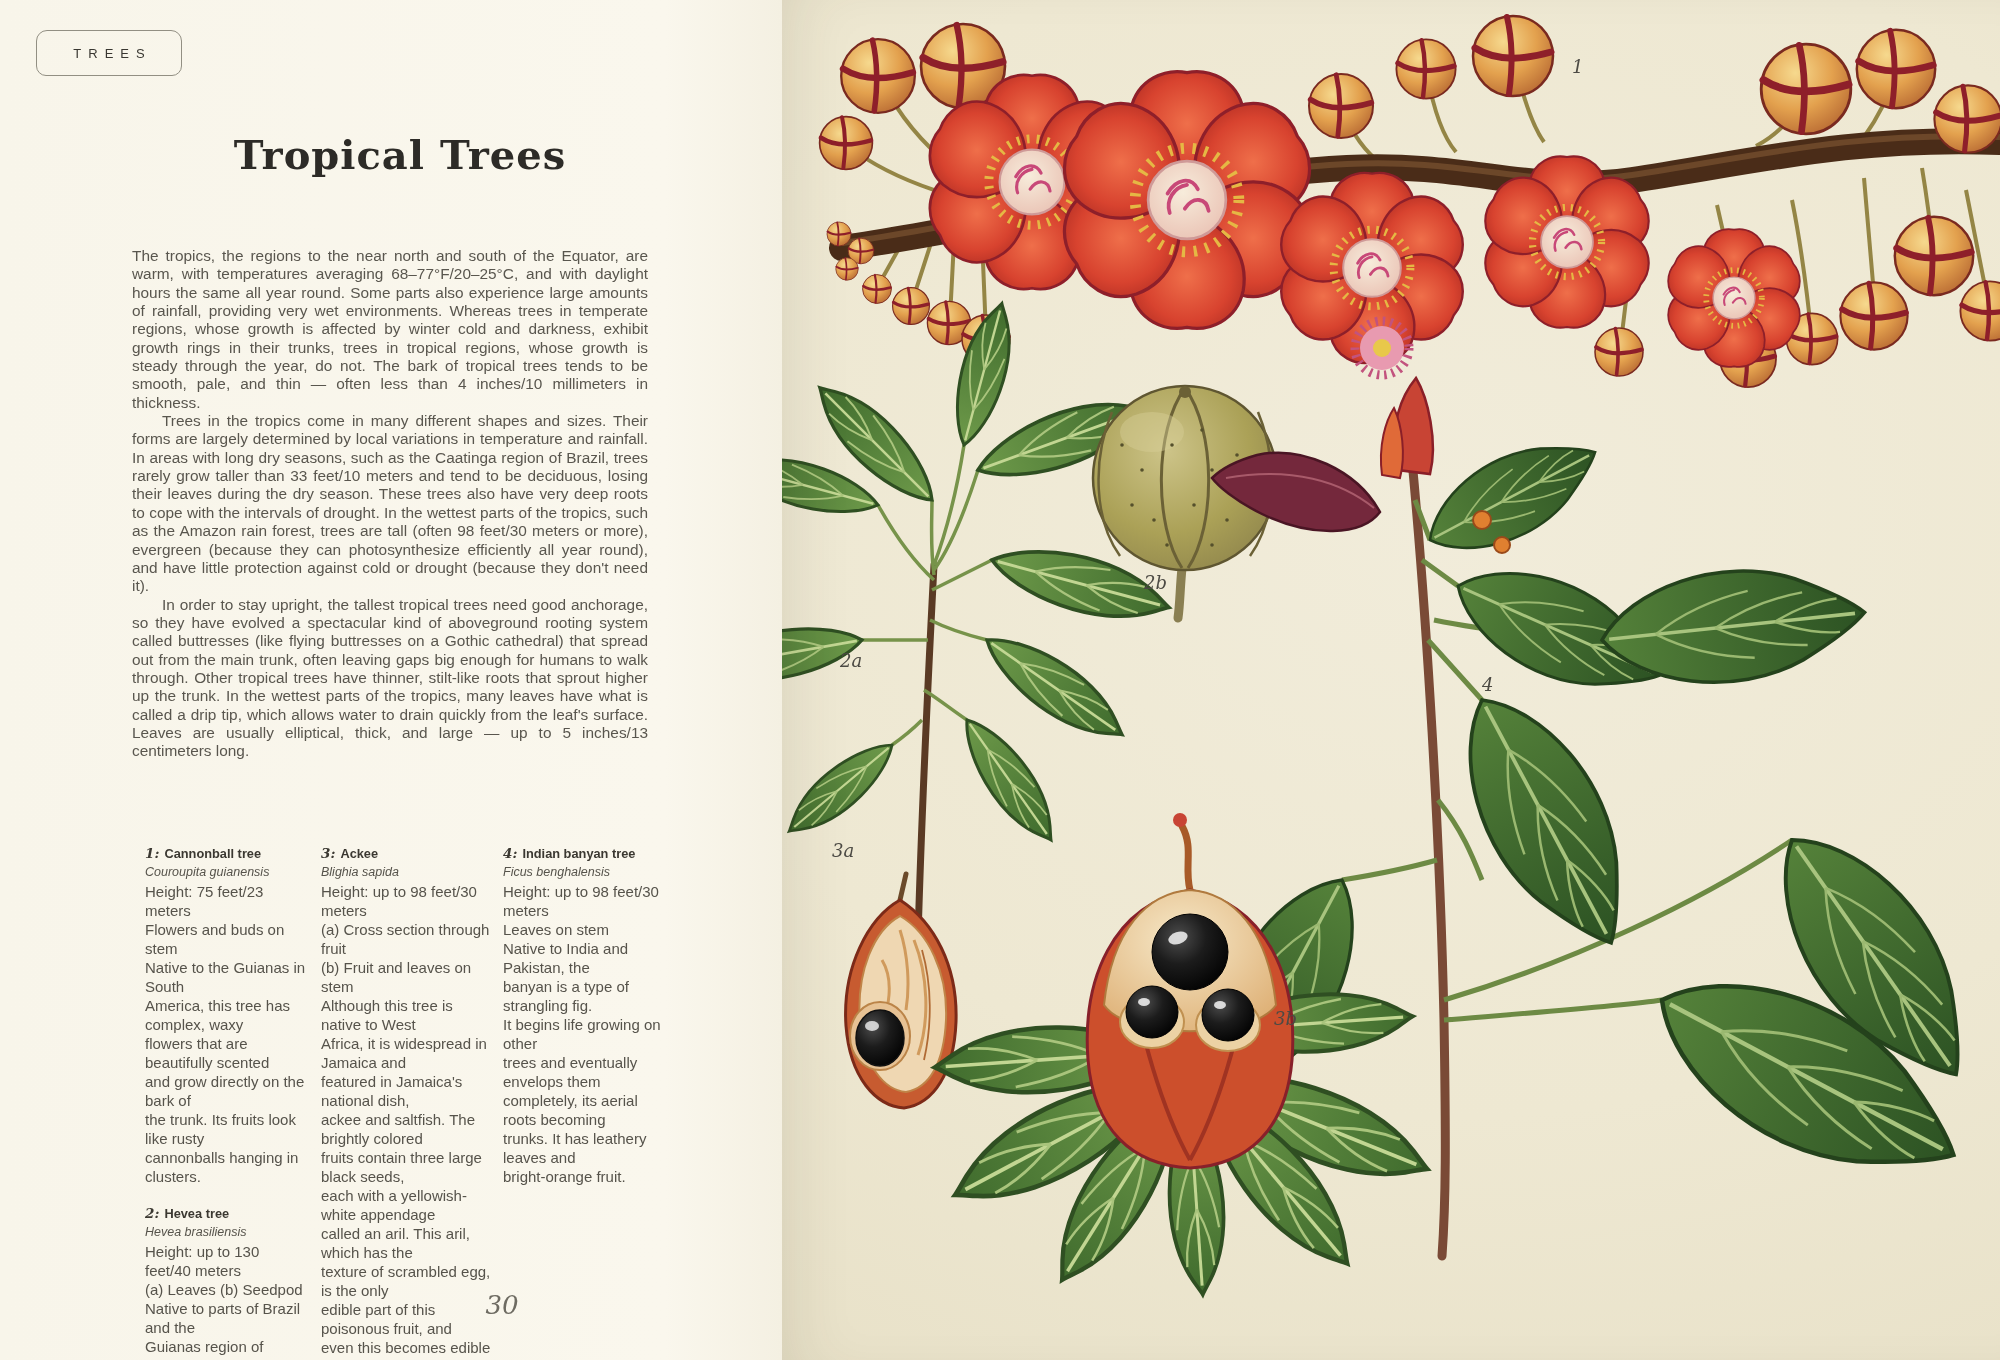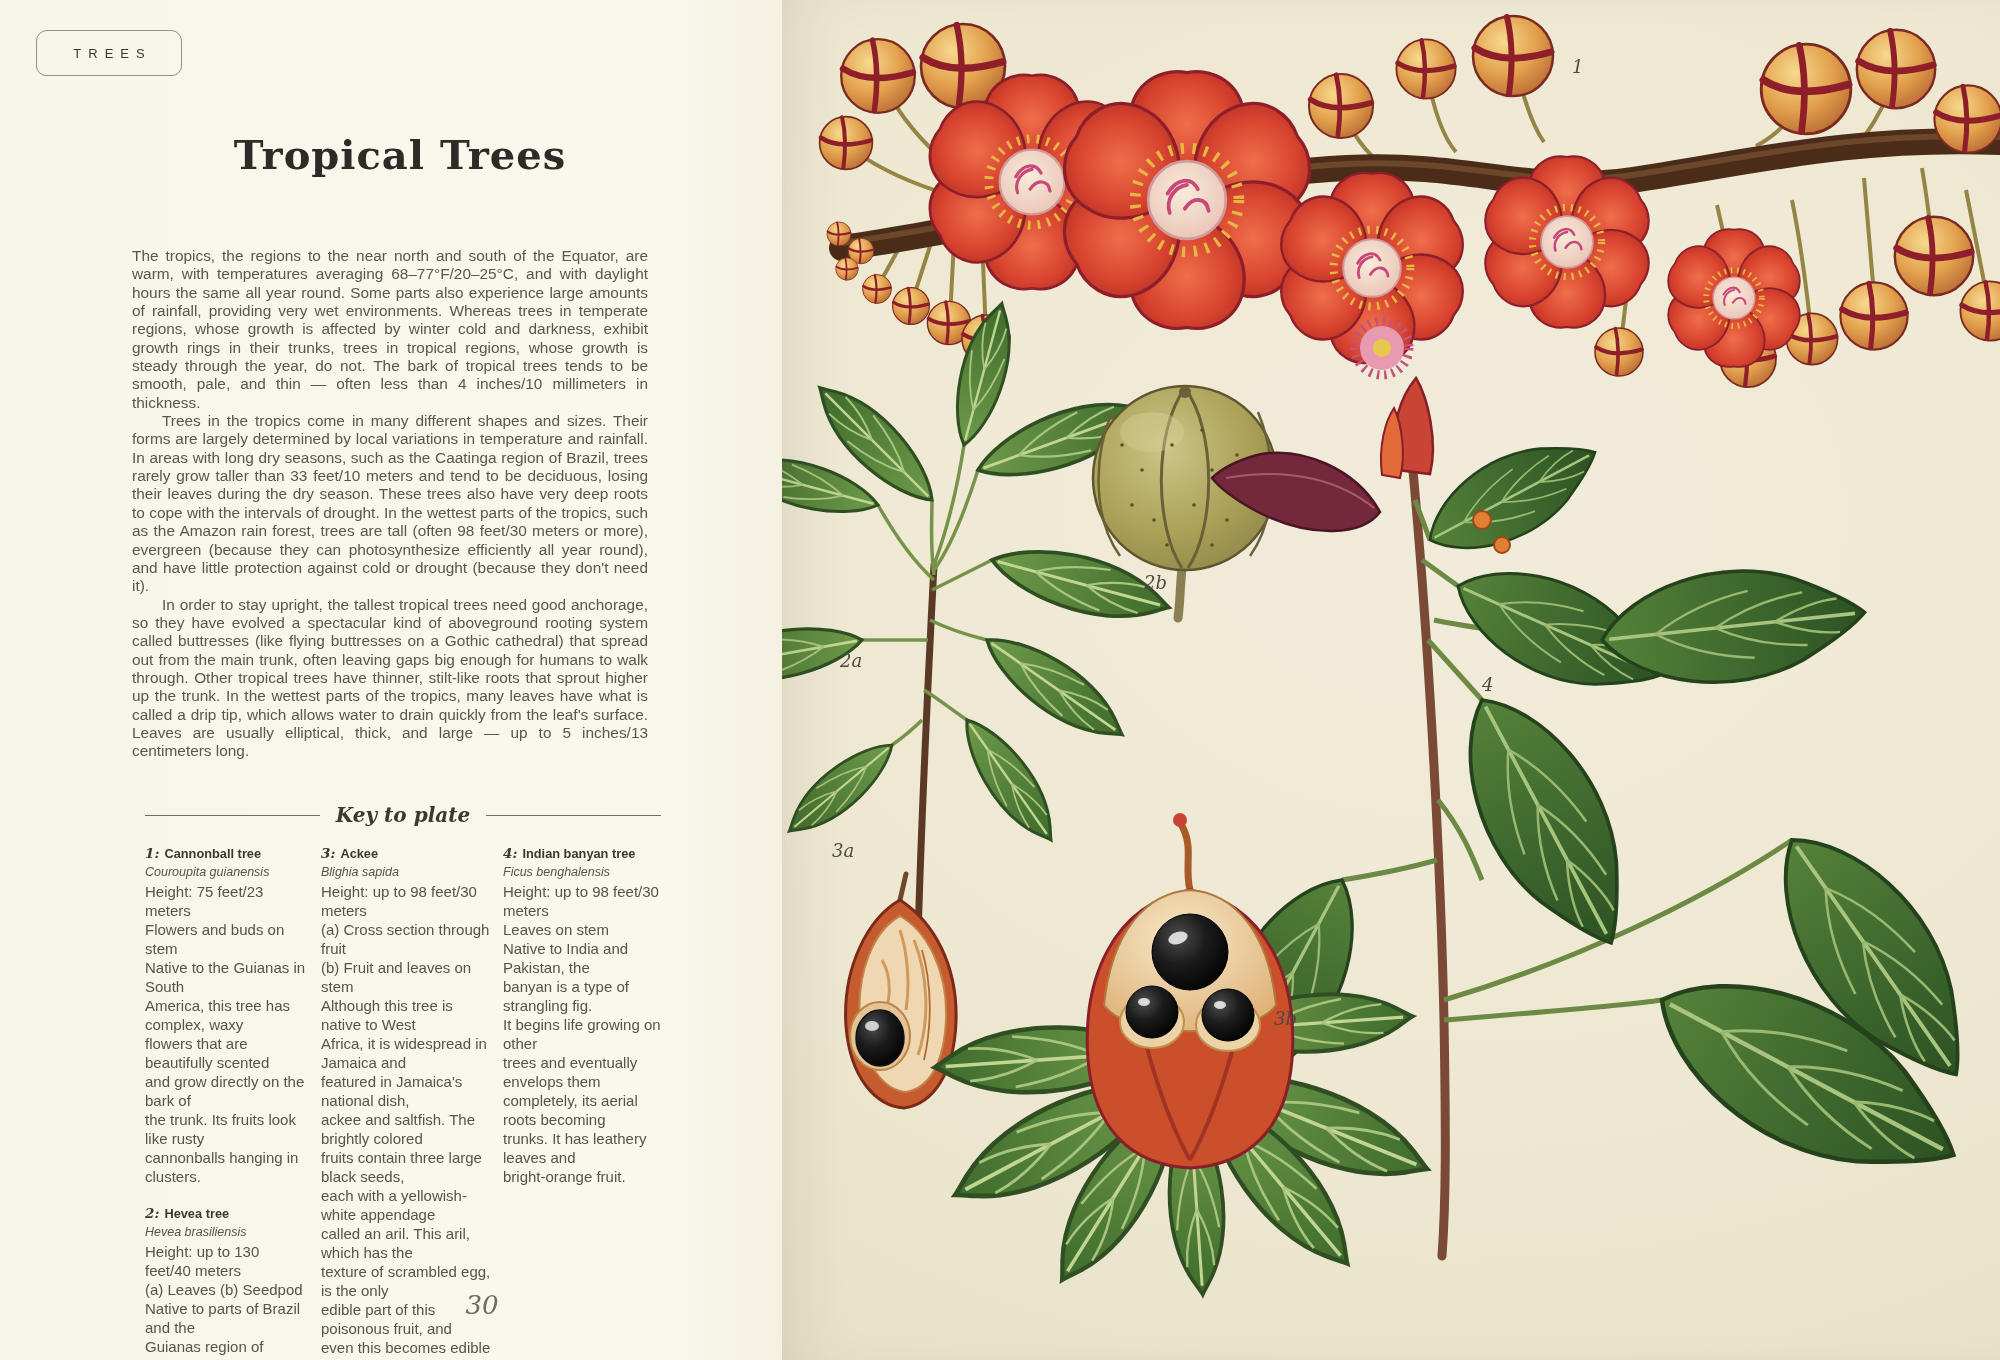--- a/index.html
+++ b/index.html
@@ -31,21 +31,21 @@
     grid-template-columns:164px 170px 158px;column-gap:12px;}
   .key-entry{margin-bottom:18px;}
   .key-entry-header{font-family:"Liberation Sans",sans-serif;font-size:12.8px;font-weight:bold;
     color:#3b3831;line-height:19px;}
   .key-num{font-family:"DejaVu Serif",serif;font-style:italic;font-size:13.5px;margin-right:5px;}
   .key-species{font-family:"Liberation Sans",sans-serif;font-style:italic;font-size:12.5px;
     line-height:19px;color:#56534b;}
   .key-body{font-family:"Liberation Sans",sans-serif;font-size:15px;line-height:19px;
     color:#56534b;white-space:pre-line;}
 
-  .page-number{position:absolute;left:224px;top:1290px;width:516px;text-align:center;
+  .page-number{position:absolute;left:244px;top:1290px;width:516px;text-align:center;
     font-family:"DejaVu Serif",serif;font-style:italic;font-size:26px;color:#6e6b62;}
 
   
   .plate{position:relative;width:1218px;height:1360px;
     background:radial-gradient(1300px 1000px at 55% 38%,#f1ecda 0%,#eee8d2 60%,#e8e1c8 100%);}
   .plate::after{content:"";position:absolute;inset:0;pointer-events:none;
     box-shadow:inset 40px 0 70px -40px rgba(60,50,30,0.14);}
   .plate-art{position:absolute;left:0;top:0;}
   .plate-label{position:absolute;font-family:"DejaVu Serif",serif;font-style:italic;
     font-size:18px;color:#4c4a44;}
@@ -62,25 +62,20 @@
     </div>
 
     <h1 class="page-title">Tropical Trees</h1>
 
     <div class="body-text">
       <p>The tropics, the regions to the near north and south of the Equator, are warm, with temperatures averaging 68–77°F/20–25°C, and with daylight hours the same all year round. Some parts also experience large amounts of rainfall, providing very wet environments. Whereas trees in temperate regions, whose growth is affected by winter cold and darkness, exhibit growth rings in their trunks, trees in tropical regions, whose growth is steady through the year, do not. The bark of tropical trees tends to be smooth, pale, and thin — often less than 4 inches/10 millimeters in thickness.</p>
       <p>Trees in the tropics come in many different shapes and sizes. Their forms are largely determined by local variations in temperature and rainfall. In areas with long dry seasons, such as the Caatinga region of Brazil, trees rarely grow taller than 33 feet/10 meters and tend to be deciduous, losing their leaves during the dry season. These trees also have very deep roots to cope with the intervals of drought. In the wettest parts of the tropics, such as the Amazon rain forest, trees are tall (often 98 feet/30 meters or more), evergreen (because they can photosynthesize efficiently all year round), and have little protection against cold or drought (because they don't need it).</p>
       <p>In order to stay upright, the tallest tropical trees need good anchorage, so they have evolved a spectacular kind of aboveground rooting system called buttresses (like flying buttresses on a Gothic cathedral) that spread out from the main trunk, often leaving gaps big enough for humans to walk through. Other tropical trees have thinner, stilt-like roots that sprout higher up the trunk. In the wettest parts of the tropics, many leaves have what is called a drip tip, which allows water to drain quickly from the leaf's surface. Leaves are usually elliptical, thick, and large — up to 5 inches/13 centimeters long.</p>
     </div>
 
-    <div class="key-divider">
-      <span class="key-rule"></span>
-      <span class="key-heading">Key to plate</span>
-      <span class="key-rule"></span>
-    </div>
 
     <div class="key-columns">
 
       <div class="key-col">
         <div class="key-entry">
           <div class="key-entry-header"><span class="key-num">1:</span><span>Cannonball tree</span></div>
           <div class="key-species">Couroupita guianensis</div>
           <div class="key-body">Height: 75 feet/23 meters
 Flowers and buds on stem
 Native to the Guianas in South

